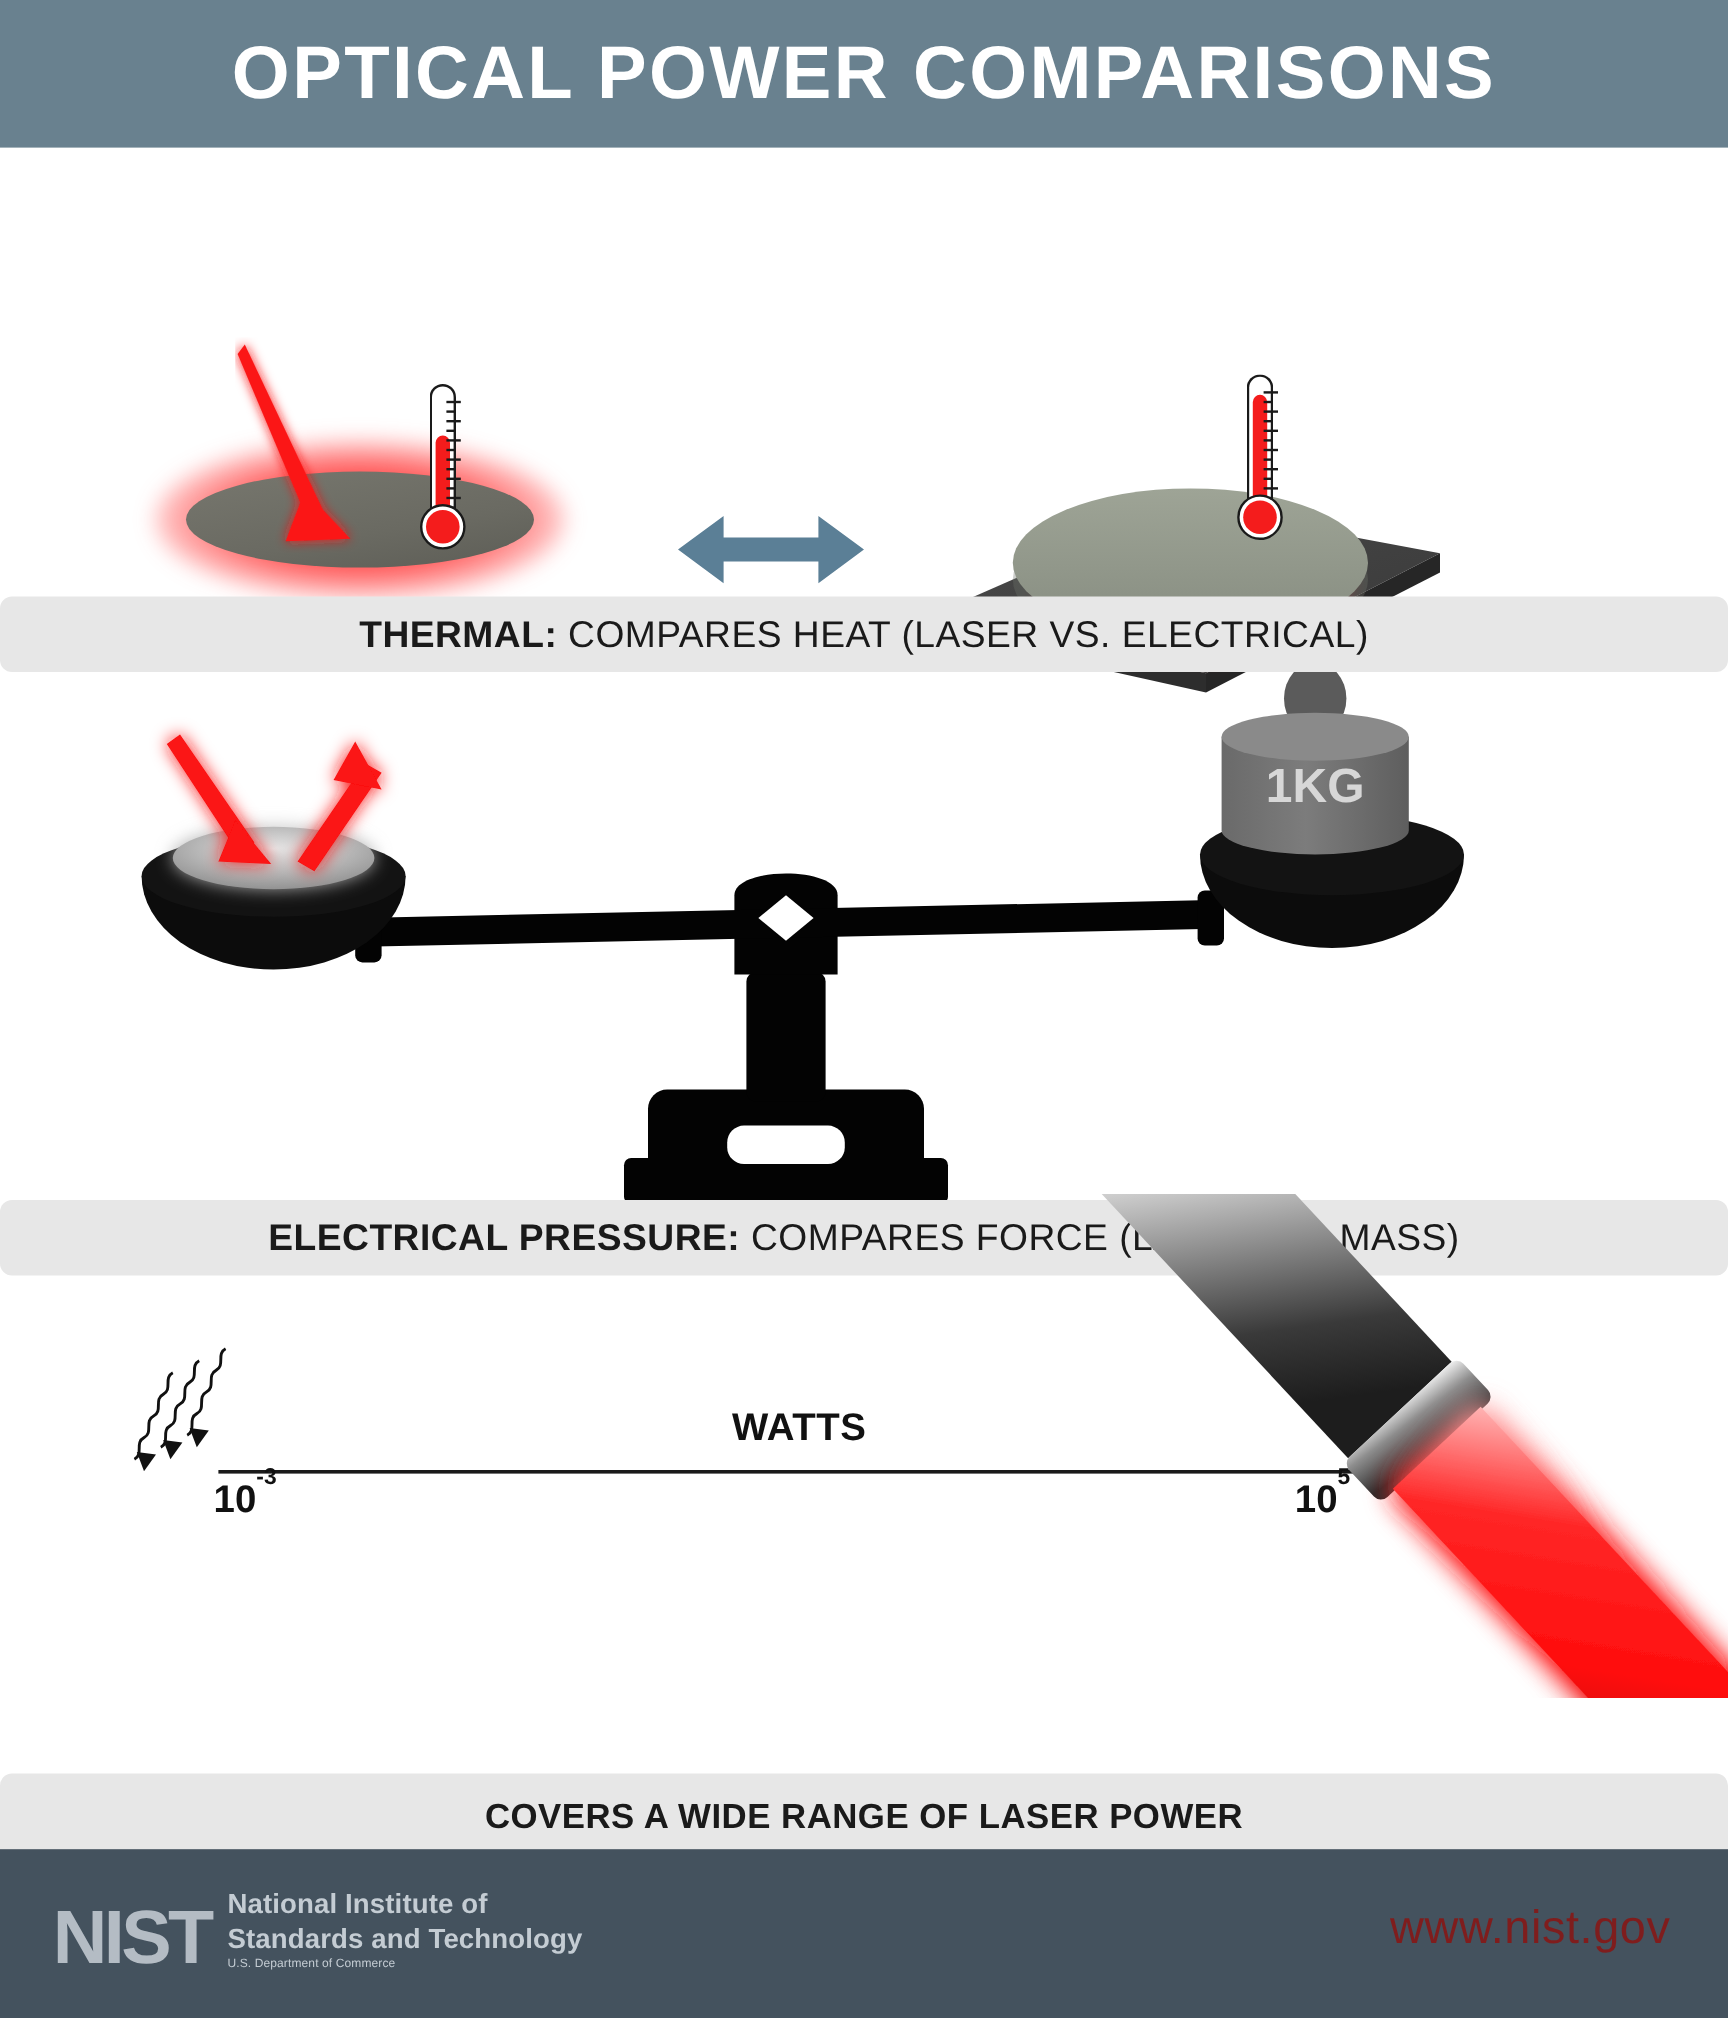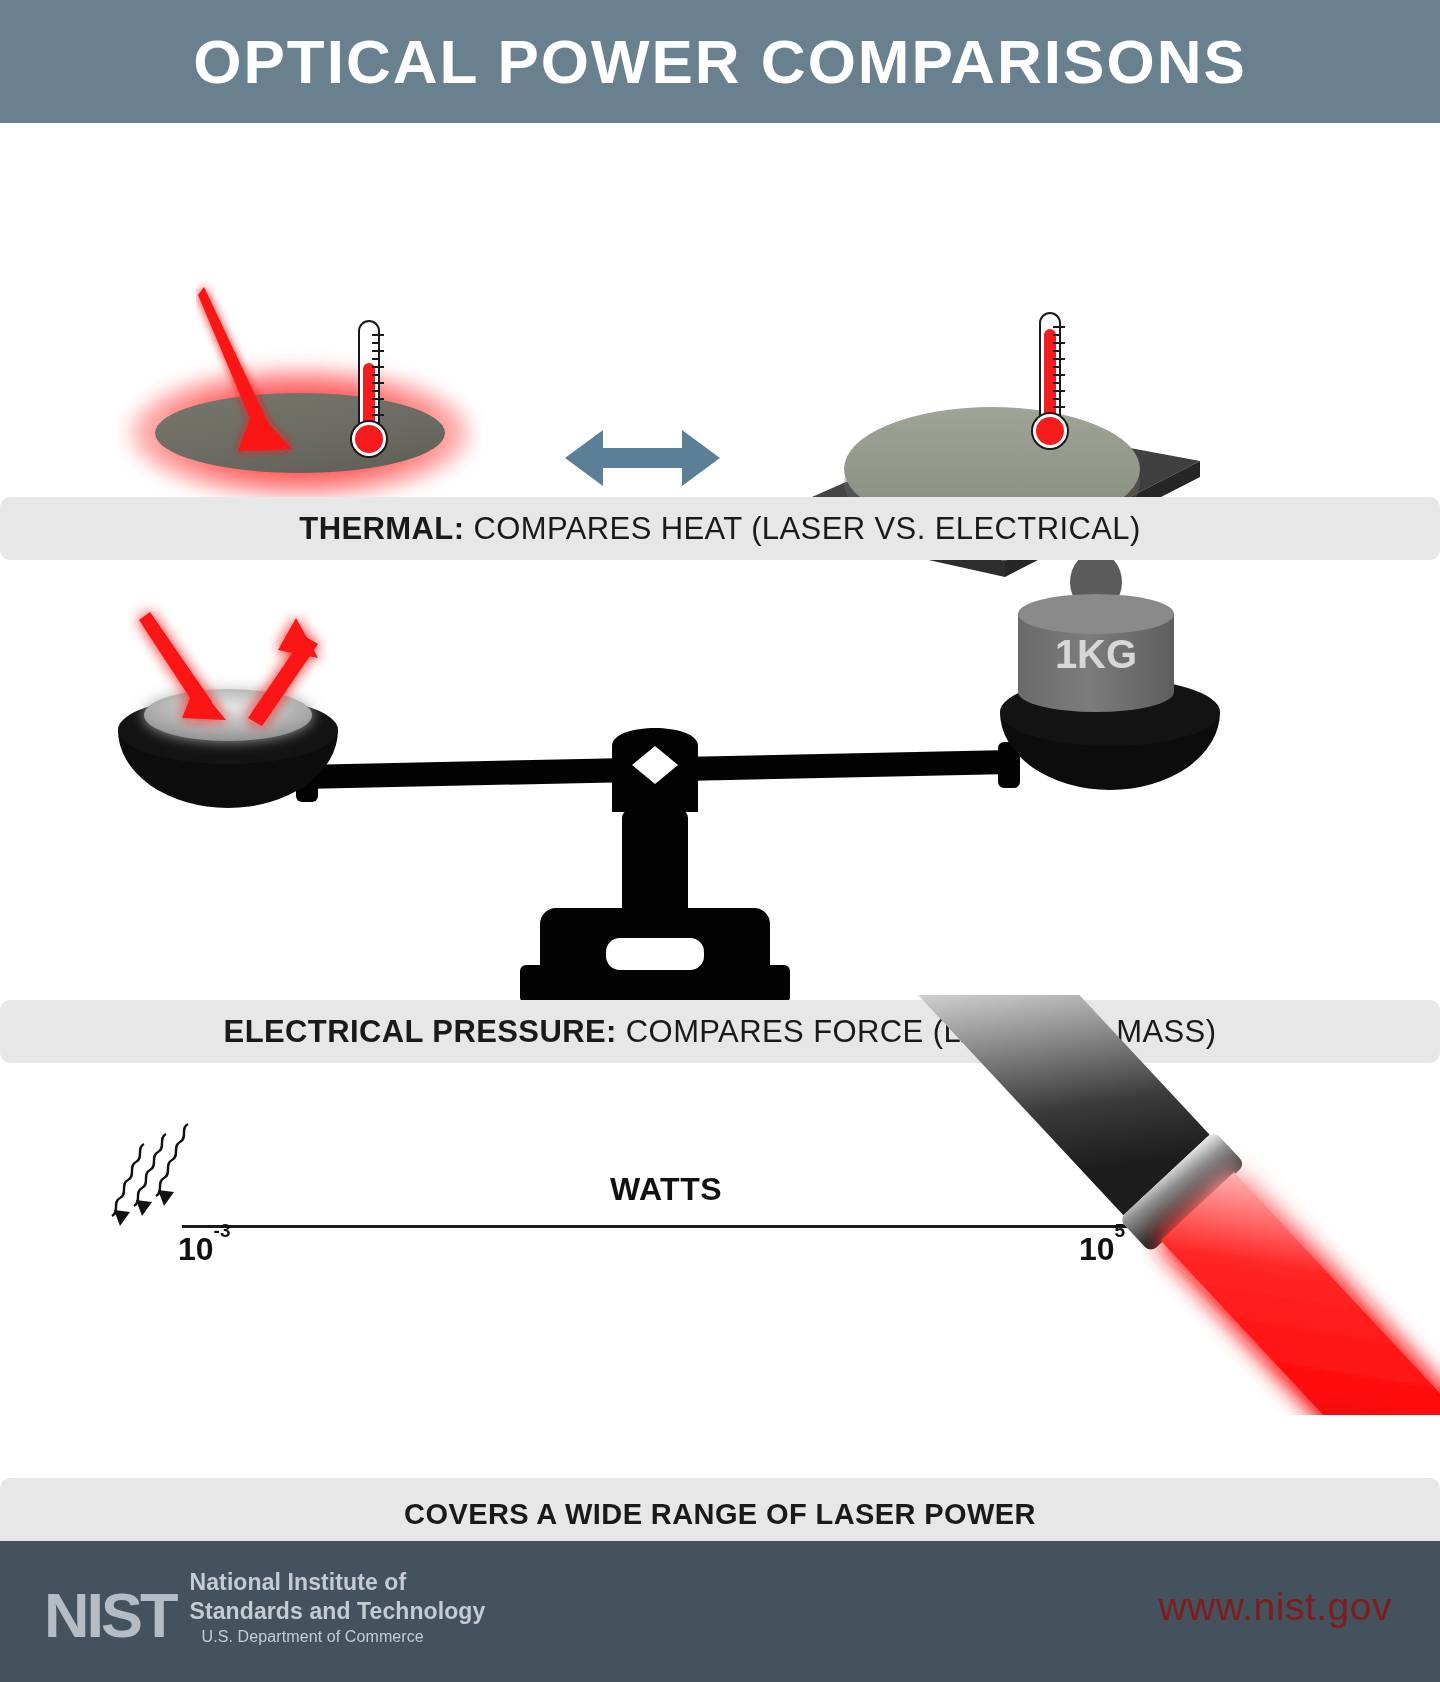--- a/index.html
+++ b/index.html
@@ -95,24 +95,23 @@
     color: #c4ccd3;
     line-height: 1.28;
   }
   .nist-sub .l1, .nist-sub .l2 {
     font-size: 23px;
     font-weight: bold;
     display: block;
     letter-spacing: 0.1px;
   }
   .nist-sub .l3 {
-    font-size: 16px;
+    font-size: 10px;
     display: block;
     letter-spacing: 0.1px;
-    margin-left: 12px;
   }
   .nist-url {
     position: absolute;
     right: 48px; top: 1585px;
     color: #7f1d1d;
     font-size: 39px;
     letter-spacing: 0.5px;
   }
 
   

